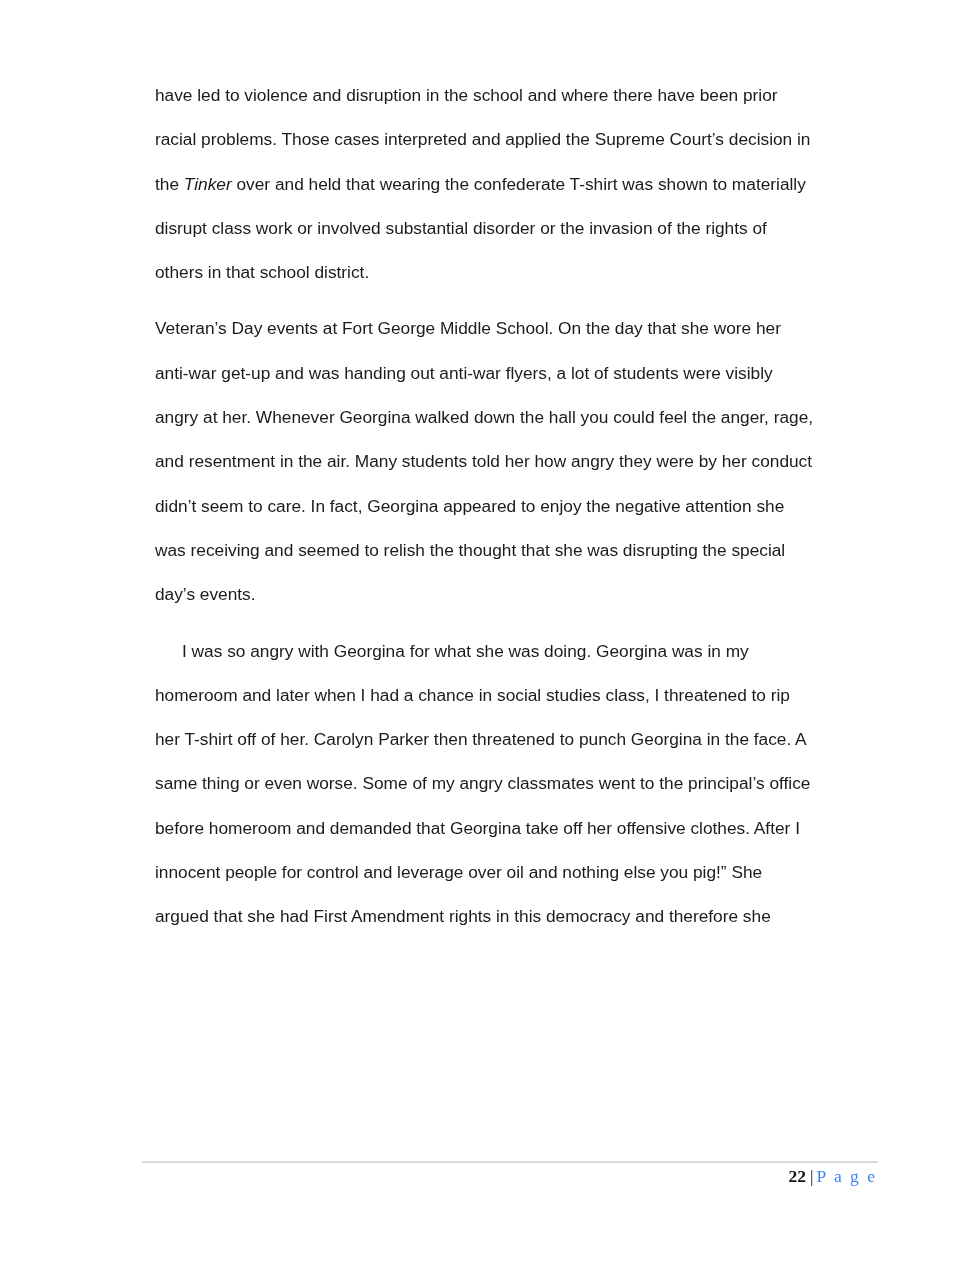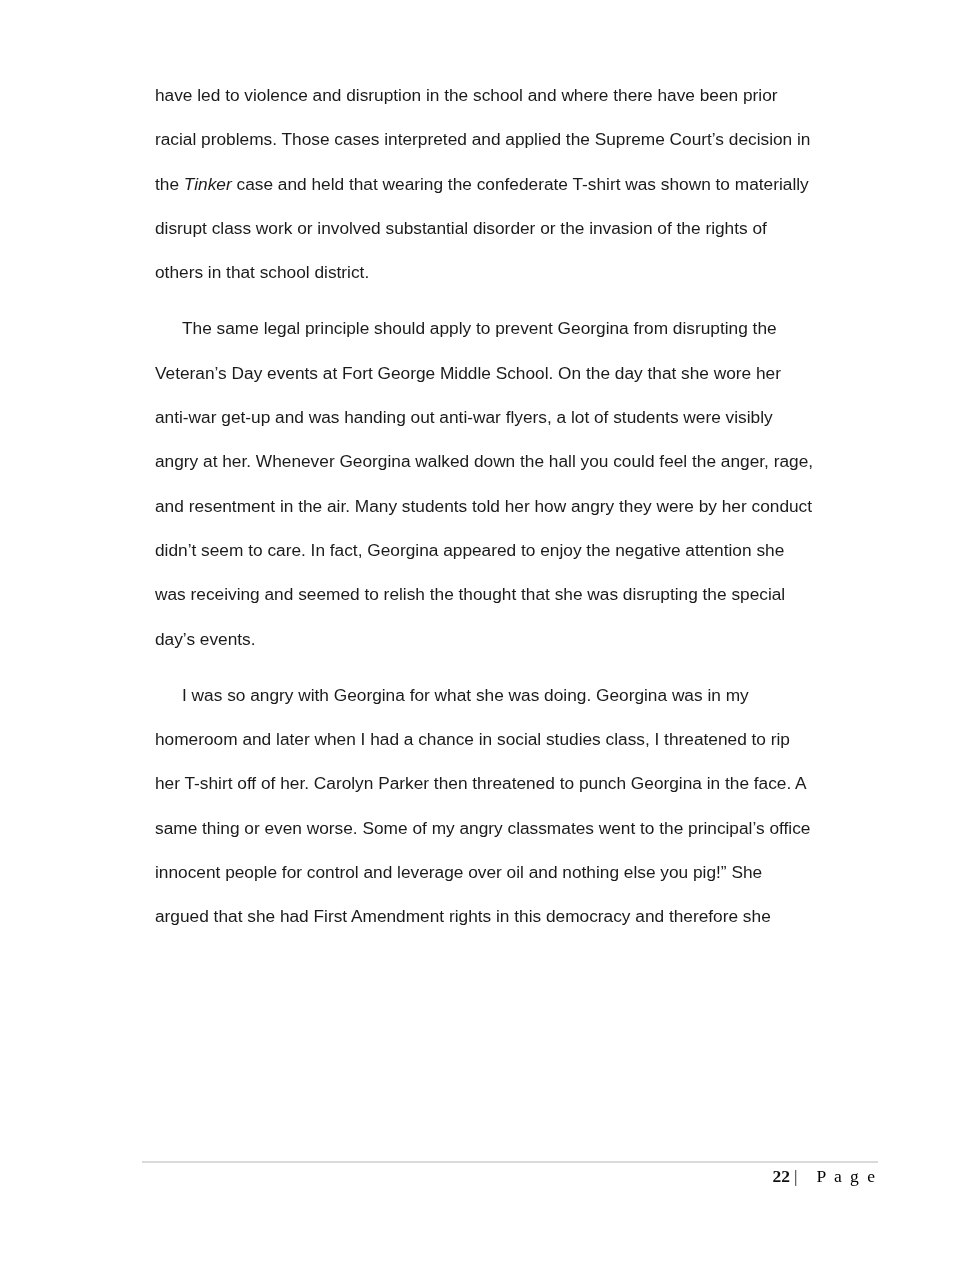--- a/index.html
+++ b/index.html
@@ -57,53 +57,52 @@
   }
   .pnum {
     font-weight: bold;
     color: #111111;
   }
   .psep {
     margin: 0 3px 0 4px;
     color: #1a1a1a;
   }
   .plabel {
-    color: #000000;
+    color: #3b82f6;
     letter-spacing: 2px;
-    margin-left: 16px;
   }
 </style>
 </head>
 <body>
 
 <div class="page">
 
   <div class="doc-body">
       <div class="paragraph">
         <div class="line"><span>have led to violence and disruption in the school and where there have been prior</span></div>
         <div class="line"><span>racial problems. Those cases interpreted and applied the Supreme Court’s decision in</span></div>
-        <div class="line"><span>the </span><span class="italic">Tinker</span><span> case and held that wearing the confederate T-shirt was shown to materially</span></div>
+        <div class="line"><span>the </span><span class="italic">Tinker</span><span> over and held that wearing the confederate T-shirt was shown to materially</span></div>
         <div class="line"><span>disrupt class work or involved substantial disorder or the invasion of the rights of</span></div>
         <div class="line"><span>others in that school district.</span></div>
       </div>
       <div class="paragraph">
-        <div class="line indent"><span>The same legal principle should apply to prevent Georgina from disrupting the</span></div>
         <div class="line"><span>Veteran’s Day events at Fort George Middle School. On the day that she wore her</span></div>
         <div class="line"><span>anti-war get-up and was handing out anti-war flyers, a lot of students were visibly</span></div>
         <div class="line"><span>angry at her. Whenever Georgina walked down the hall you could feel the anger, rage,</span></div>
         <div class="line"><span>and resentment in the air. Many students told her how angry they were by her conduct</span></div>
         <div class="line"><span>didn’t seem to care. In fact, Georgina appeared to enjoy the negative attention she</span></div>
         <div class="line"><span>was receiving and seemed to relish the thought that she was disrupting the special</span></div>
         <div class="line"><span>day’s events.</span></div>
       </div>
       <div class="paragraph">
         <div class="line indent"><span>I was so angry with Georgina for what she was doing. Georgina was in my</span></div>
         <div class="line"><span>homeroom and later when I had a chance in social studies class, I threatened to rip</span></div>
         <div class="line"><span>her T-shirt off of her. Carolyn Parker then threatened to punch Georgina in the face. A</span></div>
         <div class="line"><span>same thing or even worse. Some of my angry classmates went to the principal’s office</span></div>
+        <div class="line"><span>before homeroom and demanded that Georgina take off her offensive clothes. After I</span></div>
         <div class="line"><span>innocent people for control and leverage over oil and nothing else you pig!” She</span></div>
         <div class="line"><span>argued that she had First Amendment rights in this democracy and therefore she</span></div>
       </div>
     </div>
 
   <div class="footer-rule"></div>
 
   <div class="footer-text">
     <span class="pnum">22</span><span class="psep">|</span><span class="plabel">P a g e</span>
   </div>

